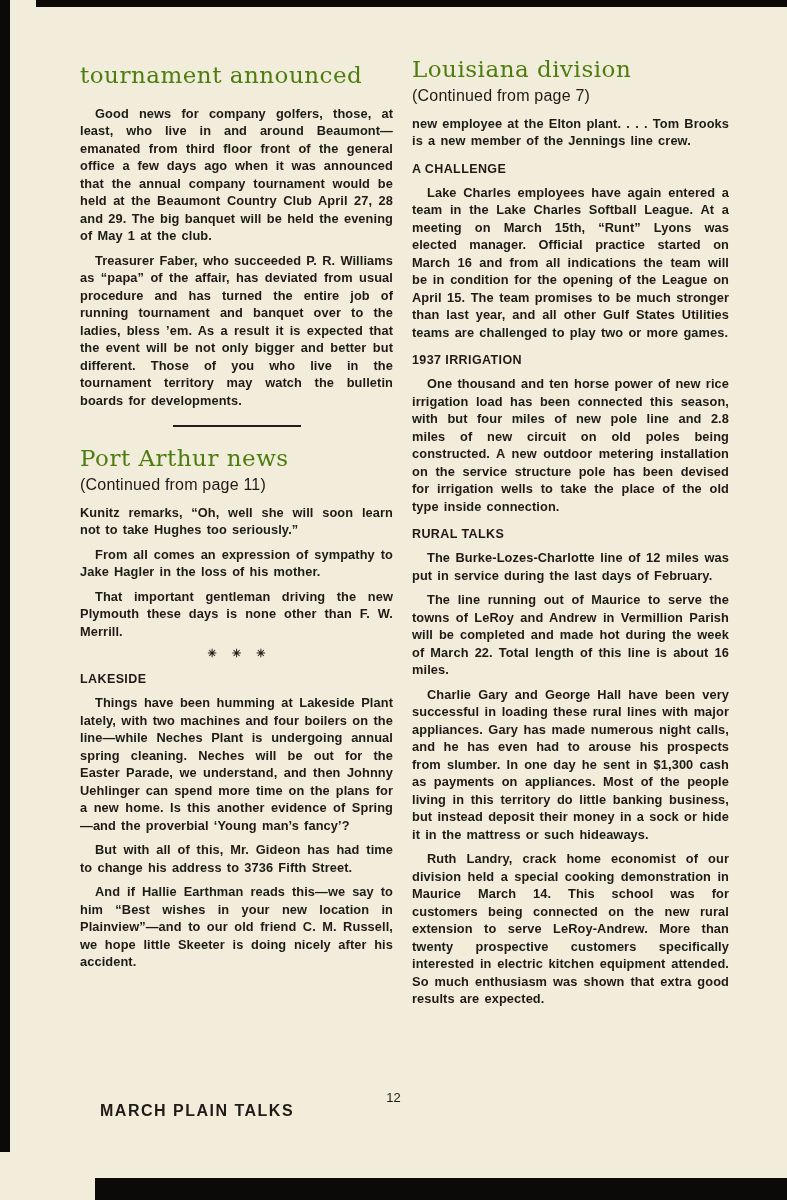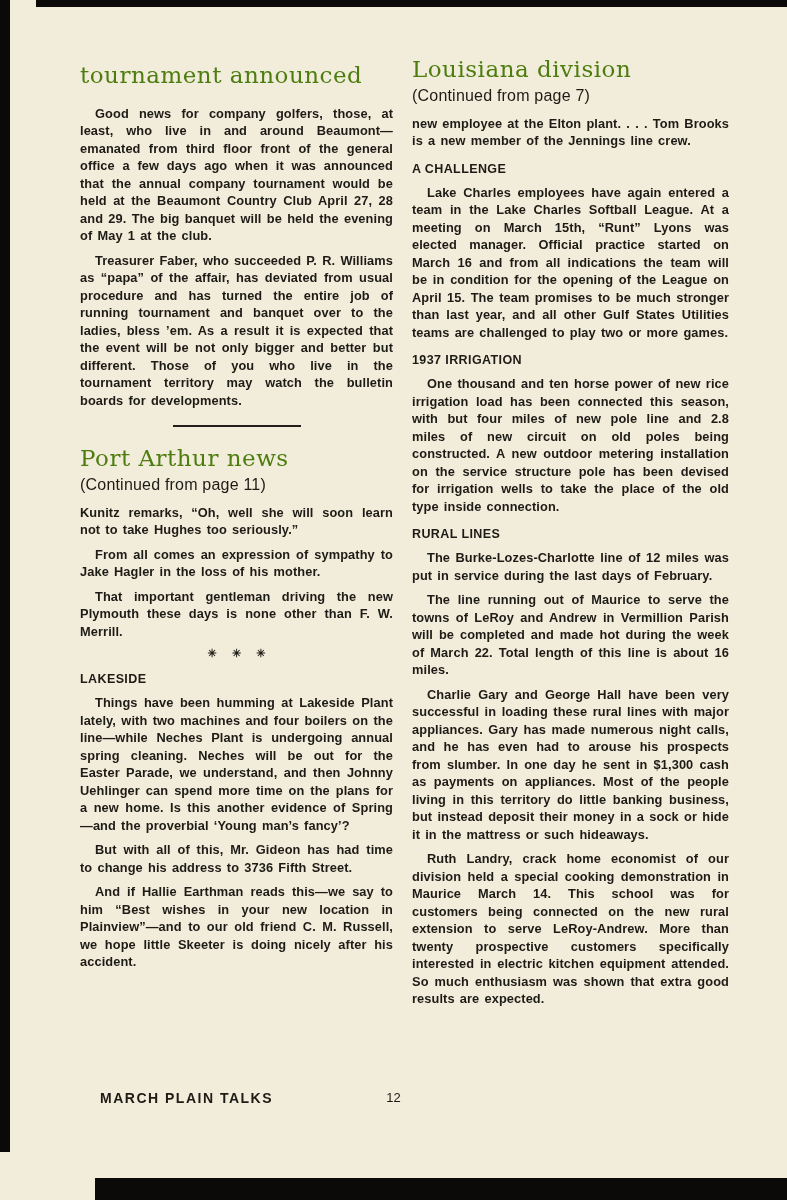--- a/index.html
+++ b/index.html
@@ -74,22 +74,22 @@
   }
 
   .footer {
     position: absolute;
     left: 0; top: 1090px;
     width: 787px;
     height: 20px;
   }
   .publication {
     position: absolute;
-    left: 80px; top: 0;
-    font-size: 14px;
+    left: 80px; top: 12px;
+    font-size: 16px;
     font-weight: 700;
     letter-spacing: 1.5px;
     padding-left: 20px;
   }
   .pagenum {
     position: absolute;
     left: 0; right: 0; top: 0;
     text-align: center;
     font-size: 13px;
     font-weight: 400;
@@ -133,21 +133,21 @@
     <h1 class="headline second">Louisiana division</h1>
     <p class="continued">(Continued from page 7)</p>
     <p class="body-p">new employee at the Elton plant. . . . Tom Brooks is a new member of the Jennings line crew.</p>
 
     <h2 class="subhead">A CHALLENGE</h2>
     <p class="body-p indent">Lake Charles employees have again entered a team in the Lake Charles Softball League. At a meeting on March 15th, “Runt” Lyons was elected manager. Official practice started on March 16 and from all indications the team will be in condition for the opening of the League on April 15. The team promises to be much stronger than last year, and all other Gulf States Utilities teams are challenged to play two or more games.</p>
 
     <h2 class="subhead">1937 IRRIGATION</h2>
     <p class="body-p indent">One thousand and ten horse power of new rice irrigation load has been connected this season, with but four miles of new pole line and 2.8 miles of new circuit on old poles being constructed. A new outdoor metering installation on the service structure pole has been devised for irrigation wells to take the place of the old type inside connection.</p>
 
-    <h2 class="subhead">RURAL LINES</h2>
+    <h2 class="subhead">RURAL TALKS</h2>
     <p class="body-p indent">The Burke-Lozes-Charlotte line of 12 miles was put in service during the last days of February.</p>
     <p class="body-p indent">The line running out of Maurice to serve the towns of LeRoy and Andrew in Vermillion Parish will be completed and made hot during the week of March 22. Total length of this line is about 16 miles.</p>
     <p class="body-p indent">Charlie Gary and George Hall have been very successful in loading these rural lines with major appliances. Gary has made numerous night calls, and he has even had to arouse his prospects from slumber. In one day he sent in $1,300 cash as payments on appliances. Most of the people living in this territory do little banking business, but instead deposit their money in a sock or hide it in the mattress or such hideaways.</p>
     <p class="body-p indent">Ruth Landry, crack home economist of our division held a special cooking demonstration in Maurice March 14. This school was for customers being connected on the new rural extension to serve LeRoy-Andrew. More than twenty prospective customers specifically interested in electric kitchen equipment attended. So much enthusiasm was shown that extra good results are expected.</p>
   </article>
 
 </div>
 
 <div class="footer">
   <span class="pagenum">12</span>

